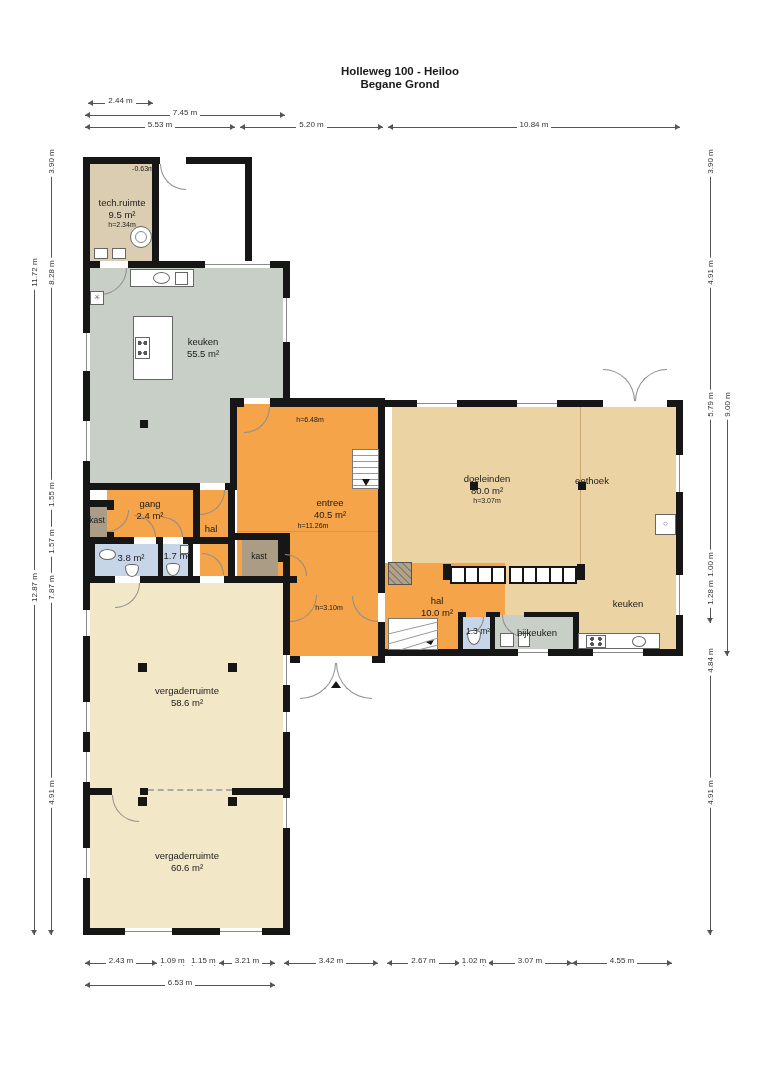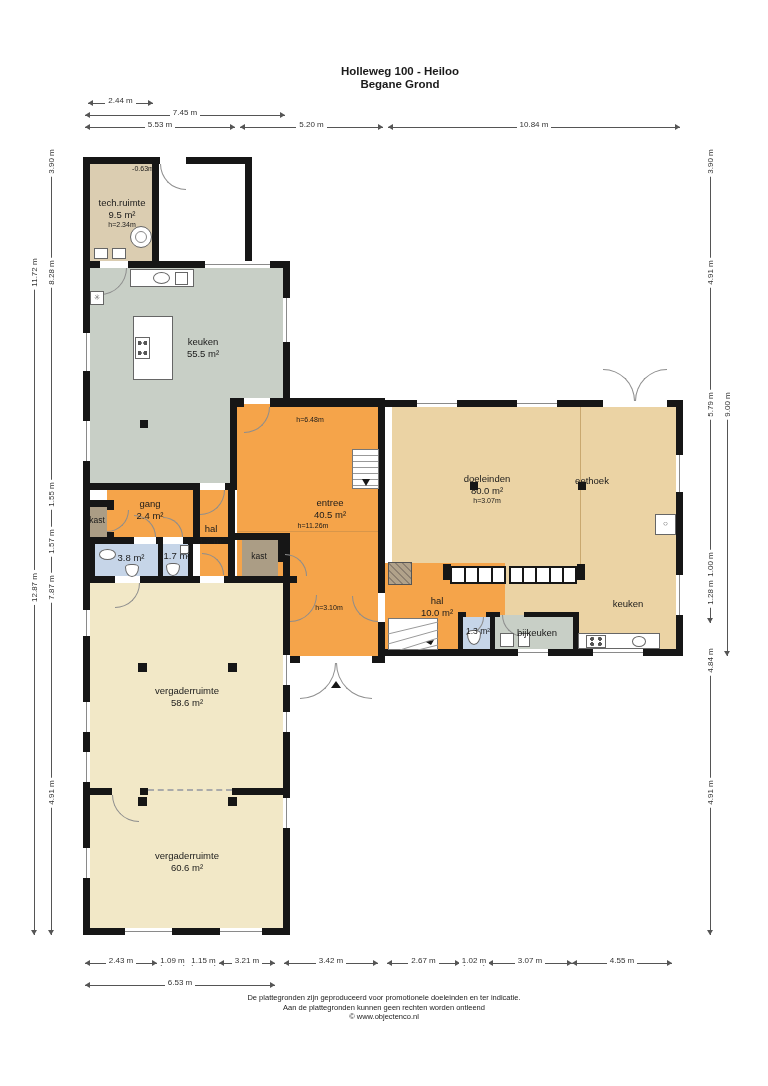--- a/index.html
+++ b/index.html
@@ -499,19 +499,14 @@
     <div class="dim h" style="left:572px;top:956px;width:100px">
         <i></i>
         <span>4.55 m</span>
       </div>
     <div class="dim h" style="left:85px;top:978px;width:190px">
         <i></i>
         <span>6.53 m</span>
       </div>
   </div>
 
-  <div class="footer">
-    <div>De plattegronden zijn geproduceerd voor promotionele doeleinden en ter indicatie.</div>
-    <div>Aan de plattegronden kunnen geen rechten worden ontleend</div>
-    <div>© www.objectenco.nl</div>
-  </div>
 
 </div>
 
 </body></html>

